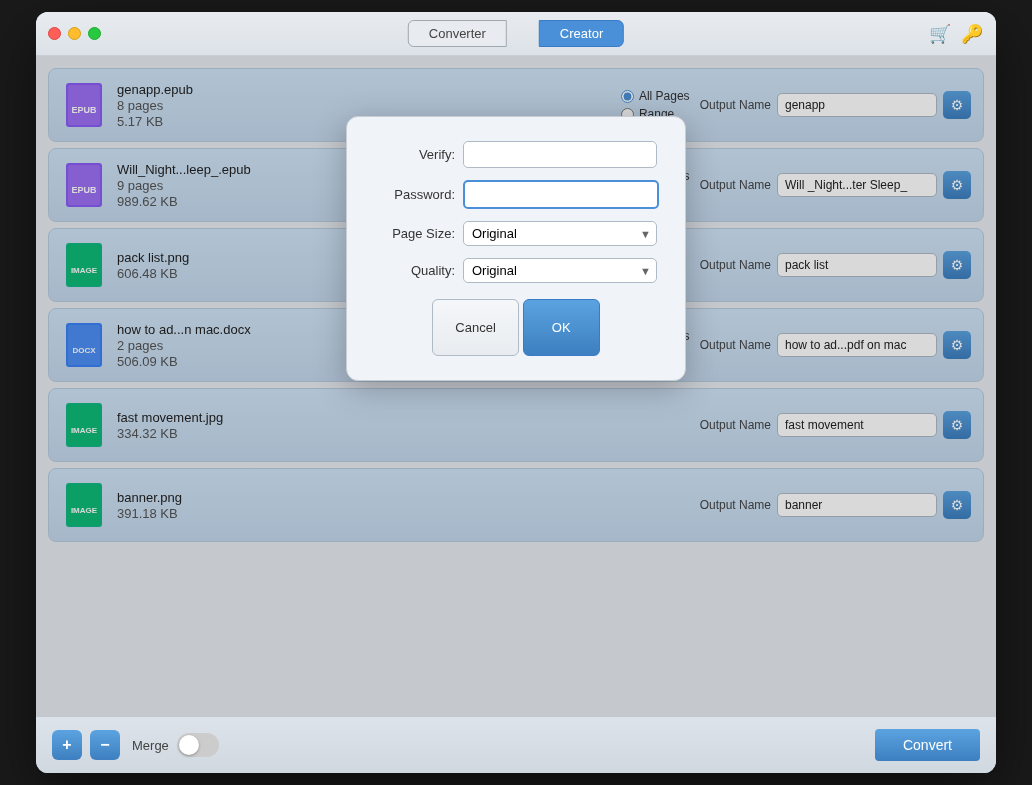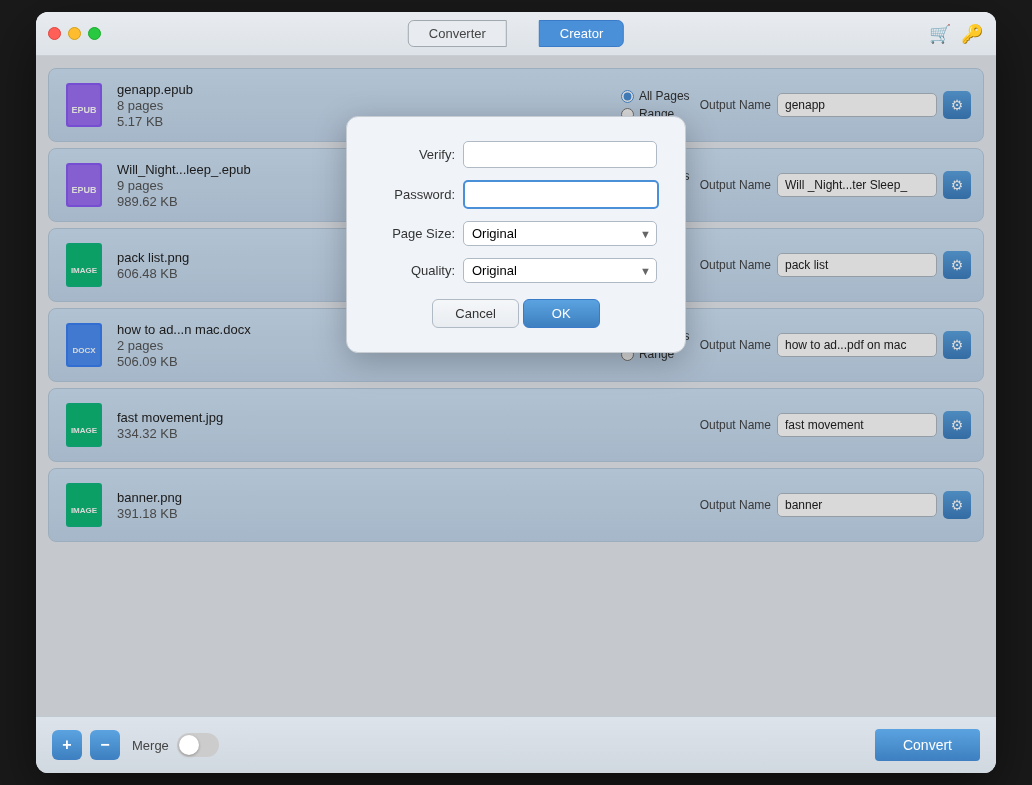--- a/index.html
+++ b/index.html
@@ -345,21 +345,21 @@
       padding: 6px 22px;
       border: 1px solid #b0bac5;
       border-radius: 6px;
       background: linear-gradient(180deg, #f5f7f9 0%, #e8ecf0 100%);
       font-size: 13px;
       cursor: pointer;
       color: #333;
     }
 
     .modal-ok-btn {
-      padding: 6px 28px;
+      padding: 20px 28px;
       border: 1px solid #3a7bc8;
       border-radius: 6px;
       background: linear-gradient(180deg, #5ba3e0 0%, #3d7fc0 100%);
       font-size: 13px;
       cursor: pointer;
       color: white;
       font-weight: 500;
     }
 
     .file-icon-wrapper {

